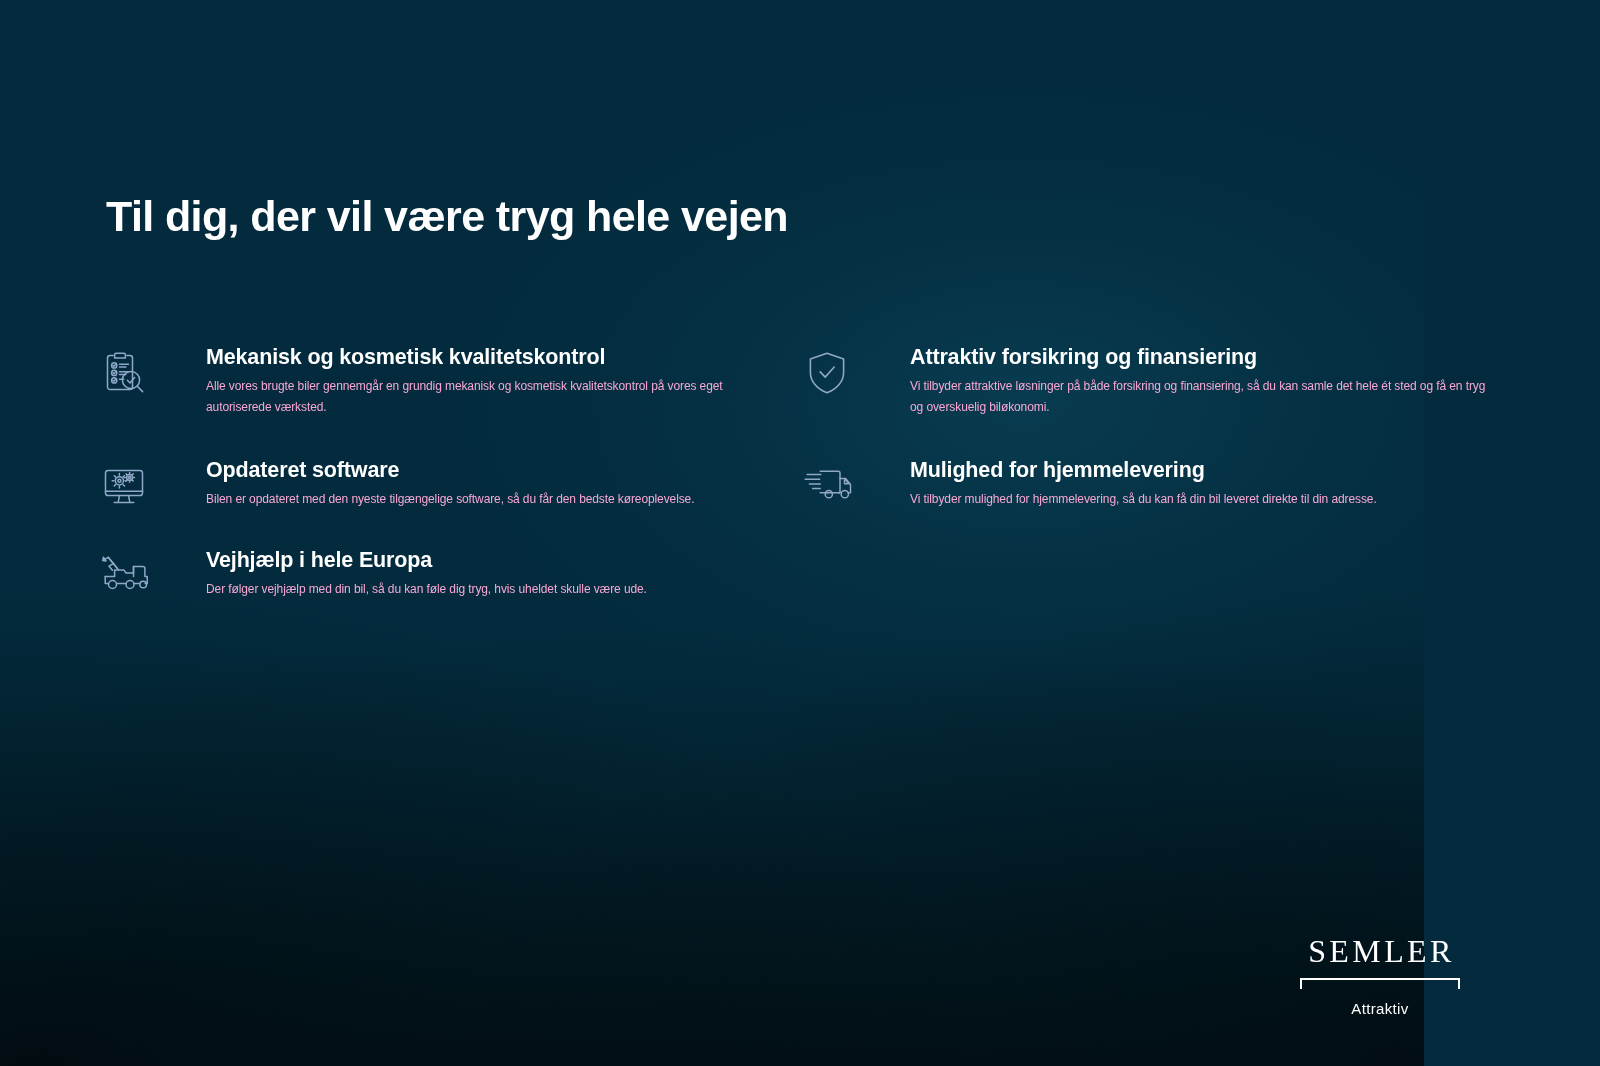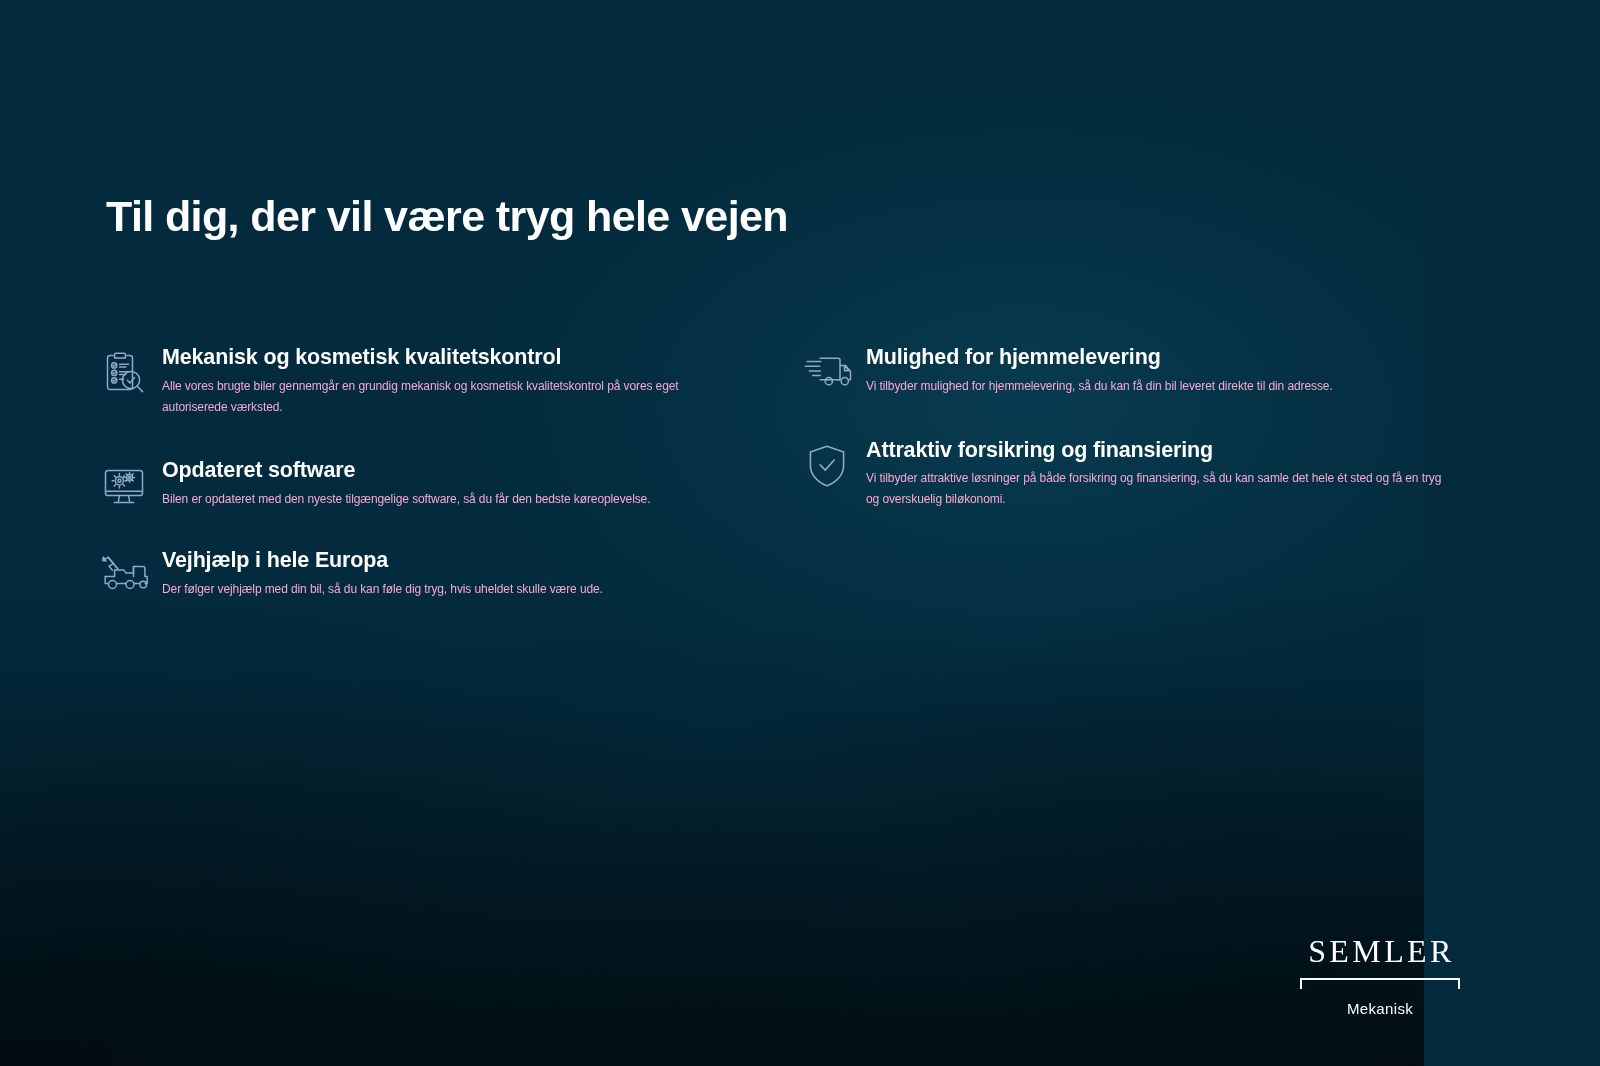--- a/index.html
+++ b/index.html
@@ -47,21 +47,21 @@
     font-weight:700;
     letter-spacing:-0.6px;
     color:#ffffff;
     white-space:nowrap;
   }
 
   
   .col-left  { position:absolute; left:100px;  top:344px; width:660px; }
   .col-right { position:absolute; left:804px;  top:344px; width:700px; }
 
-  .feature { display:flex; align-items:flex-start; }
+  .feature { display:flex; align-items:flex-start;gap:44px; }
   .feature + .feature { margin-top:39px; }
 
   .feature-icon {
     width:62px;
     min-width:62px;
     padding-top:5px;
     display:flex;
     justify-content:flex-start;
   }
   .feature-icon svg { display:block; }
@@ -235,58 +235,58 @@
         <div class="feature-desc">Der følger vejhjælp med din bil, så du kan føle dig tryg, hvis uheldet skulle være ude.</div>
       </div>
     </div>
 
   </div>
 
   <div class="col-right">
 
     <div class="feature">
       <div class="feature-icon">
+        <svg width="46" height="48" viewBox="0 0 46 48" fill="none" stroke="#8fa8c8" stroke-width="1.6" stroke-linecap="round" stroke-linejoin="round">
+          <path d="M23 4.2L6.4 10.1v13.3c0 9.4 7.2 16.9 16.6 20.4 9.4-3.5 16.6-11 16.6-20.4V10.1L23 4.2z"></path>
+          <path d="M16.2 22.9l5 5.2 9-10.1"></path>
+        </svg>
+      </div>
+      <div class="feature-body">
+        <div class="feature-title">Attraktiv forsikring og finansiering</div>
+        <div class="feature-desc">Vi tilbyder attraktive løsninger på både forsikring og finansiering, så du kan samle det hele ét sted og få en tryg og overskuelig biløkonomi.</div>
+      </div>
+    </div>
+
+    <div class="feature">
+      <div class="feature-icon">
         <svg width="52" height="42" viewBox="0 0 52 42" fill="none" stroke="#8fa8c8" stroke-width="1.5" stroke-linecap="round" stroke-linejoin="round">
           <path d="M3.2 12.4h13.6"></path>
           <path d="M1.2 17.2h14.4"></path>
           <path d="M5.4 22h11"></path>
           <path d="M8.6 26.6h7.6"></path>
           <path d="M16.2 9.2h17.9a1.9 1.9 0 0 1 1.9 1.9v19.6H16.2"></path>
           <path d="M36 16.5h5.6l4.9 6v8.2h-2.3"></path>
           <path d="M36 30.7h-1.6"></path>
           <path d="M23.8 30.7h-2.4"></path>
           <path d="M40.5 17.8h1.1l3.2 4h-4.3z"></path>
           <circle cx="24.8" cy="32.2" r="3.6"></circle>
           <circle cx="40.8" cy="32.2" r="3.6"></circle>
         </svg>
       </div>
       <div class="feature-body">
         <div class="feature-title">Mulighed for hjemmelevering</div>
         <div class="feature-desc">Vi tilbyder mulighed for hjemmelevering, så du kan få din bil leveret direkte til din adresse.</div>
       </div>
     </div>
 
-    <div class="feature">
-      <div class="feature-icon">
-        <svg width="46" height="48" viewBox="0 0 46 48" fill="none" stroke="#8fa8c8" stroke-width="1.6" stroke-linecap="round" stroke-linejoin="round">
-          <path d="M23 4.2L6.4 10.1v13.3c0 9.4 7.2 16.9 16.6 20.4 9.4-3.5 16.6-11 16.6-20.4V10.1L23 4.2z"></path>
-          <path d="M16.2 22.9l5 5.2 9-10.1"></path>
-        </svg>
-      </div>
-      <div class="feature-body">
-        <div class="feature-title">Attraktiv forsikring og finansiering</div>
-        <div class="feature-desc">Vi tilbyder attraktive løsninger på både forsikring og finansiering, så du kan samle det hele ét sted og få en tryg og overskuelig biløkonomi.</div>
-      </div>
-    </div>
-
 
   </div>
 
   <div class="logo">
     <div class="logo-word">SEMLER</div>
     <div class="logo-rule">
       <span class="logo-tick-l"></span>
       <span class="logo-tick-r"></span>
     </div>
-    <div class="logo-sub">Mekanisk</div>
+    <div class="logo-sub">Attraktiv</div>
   </div>
 
 </div>
 
 </body></html>

